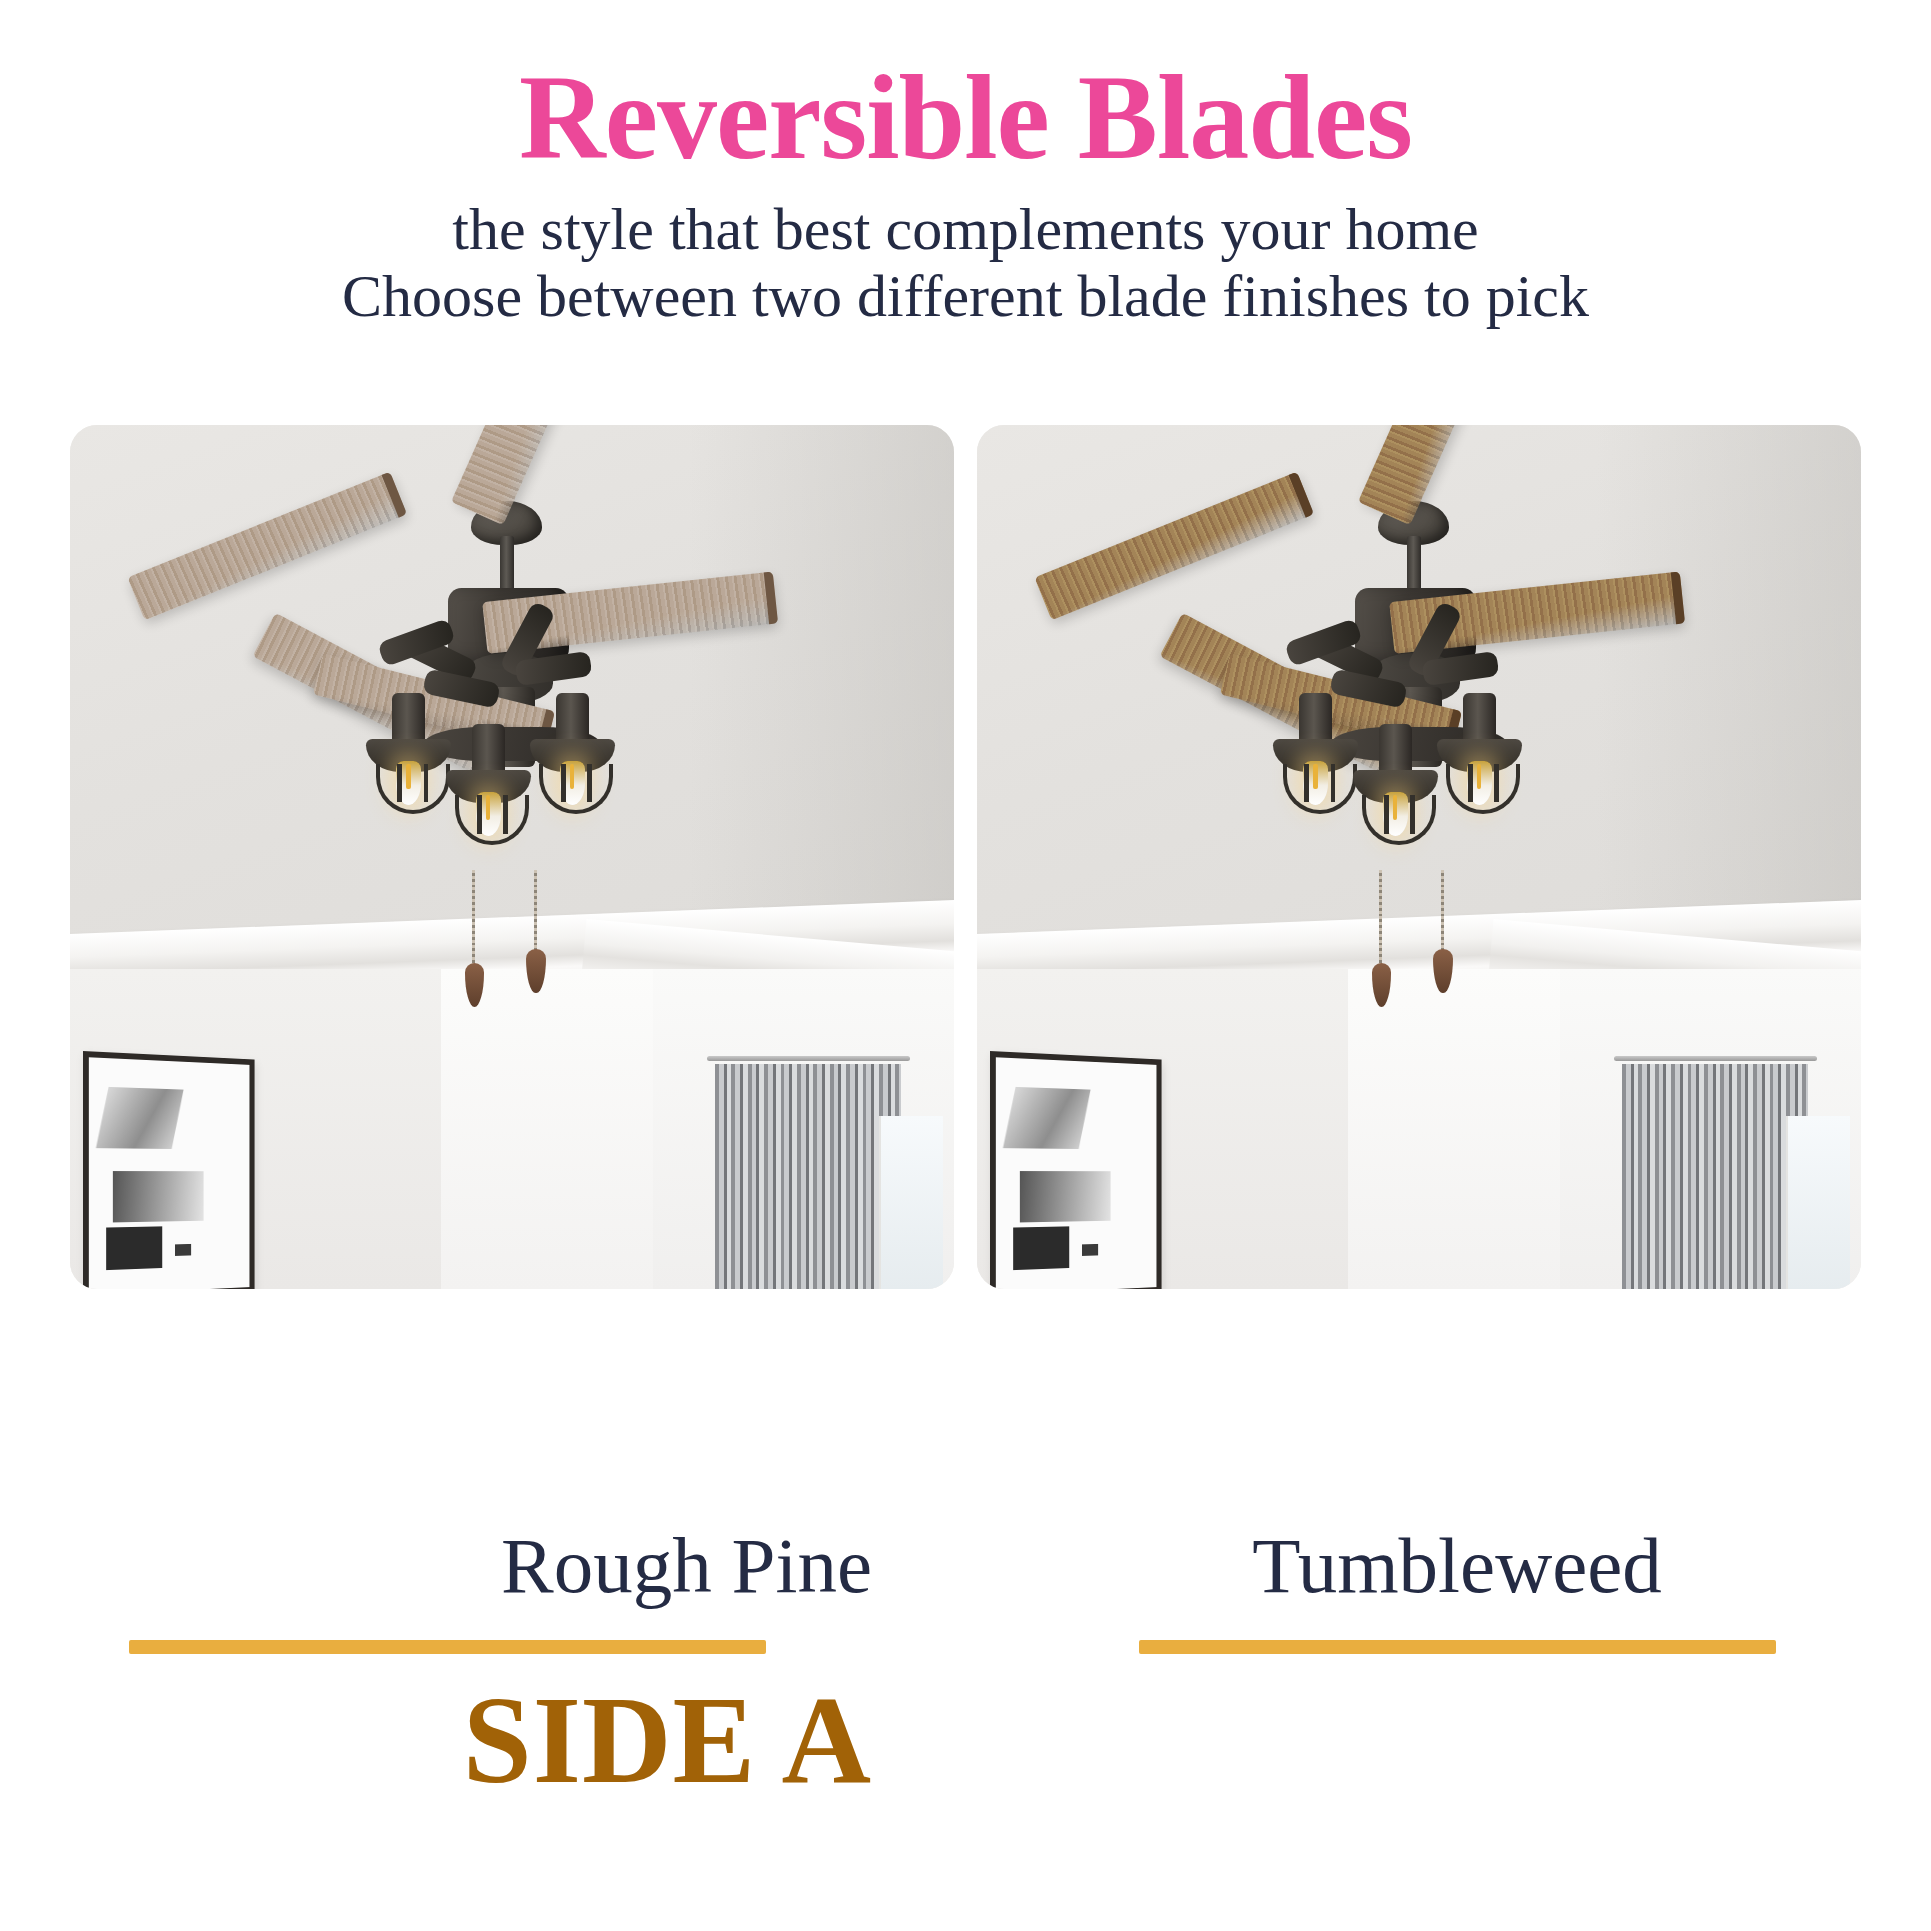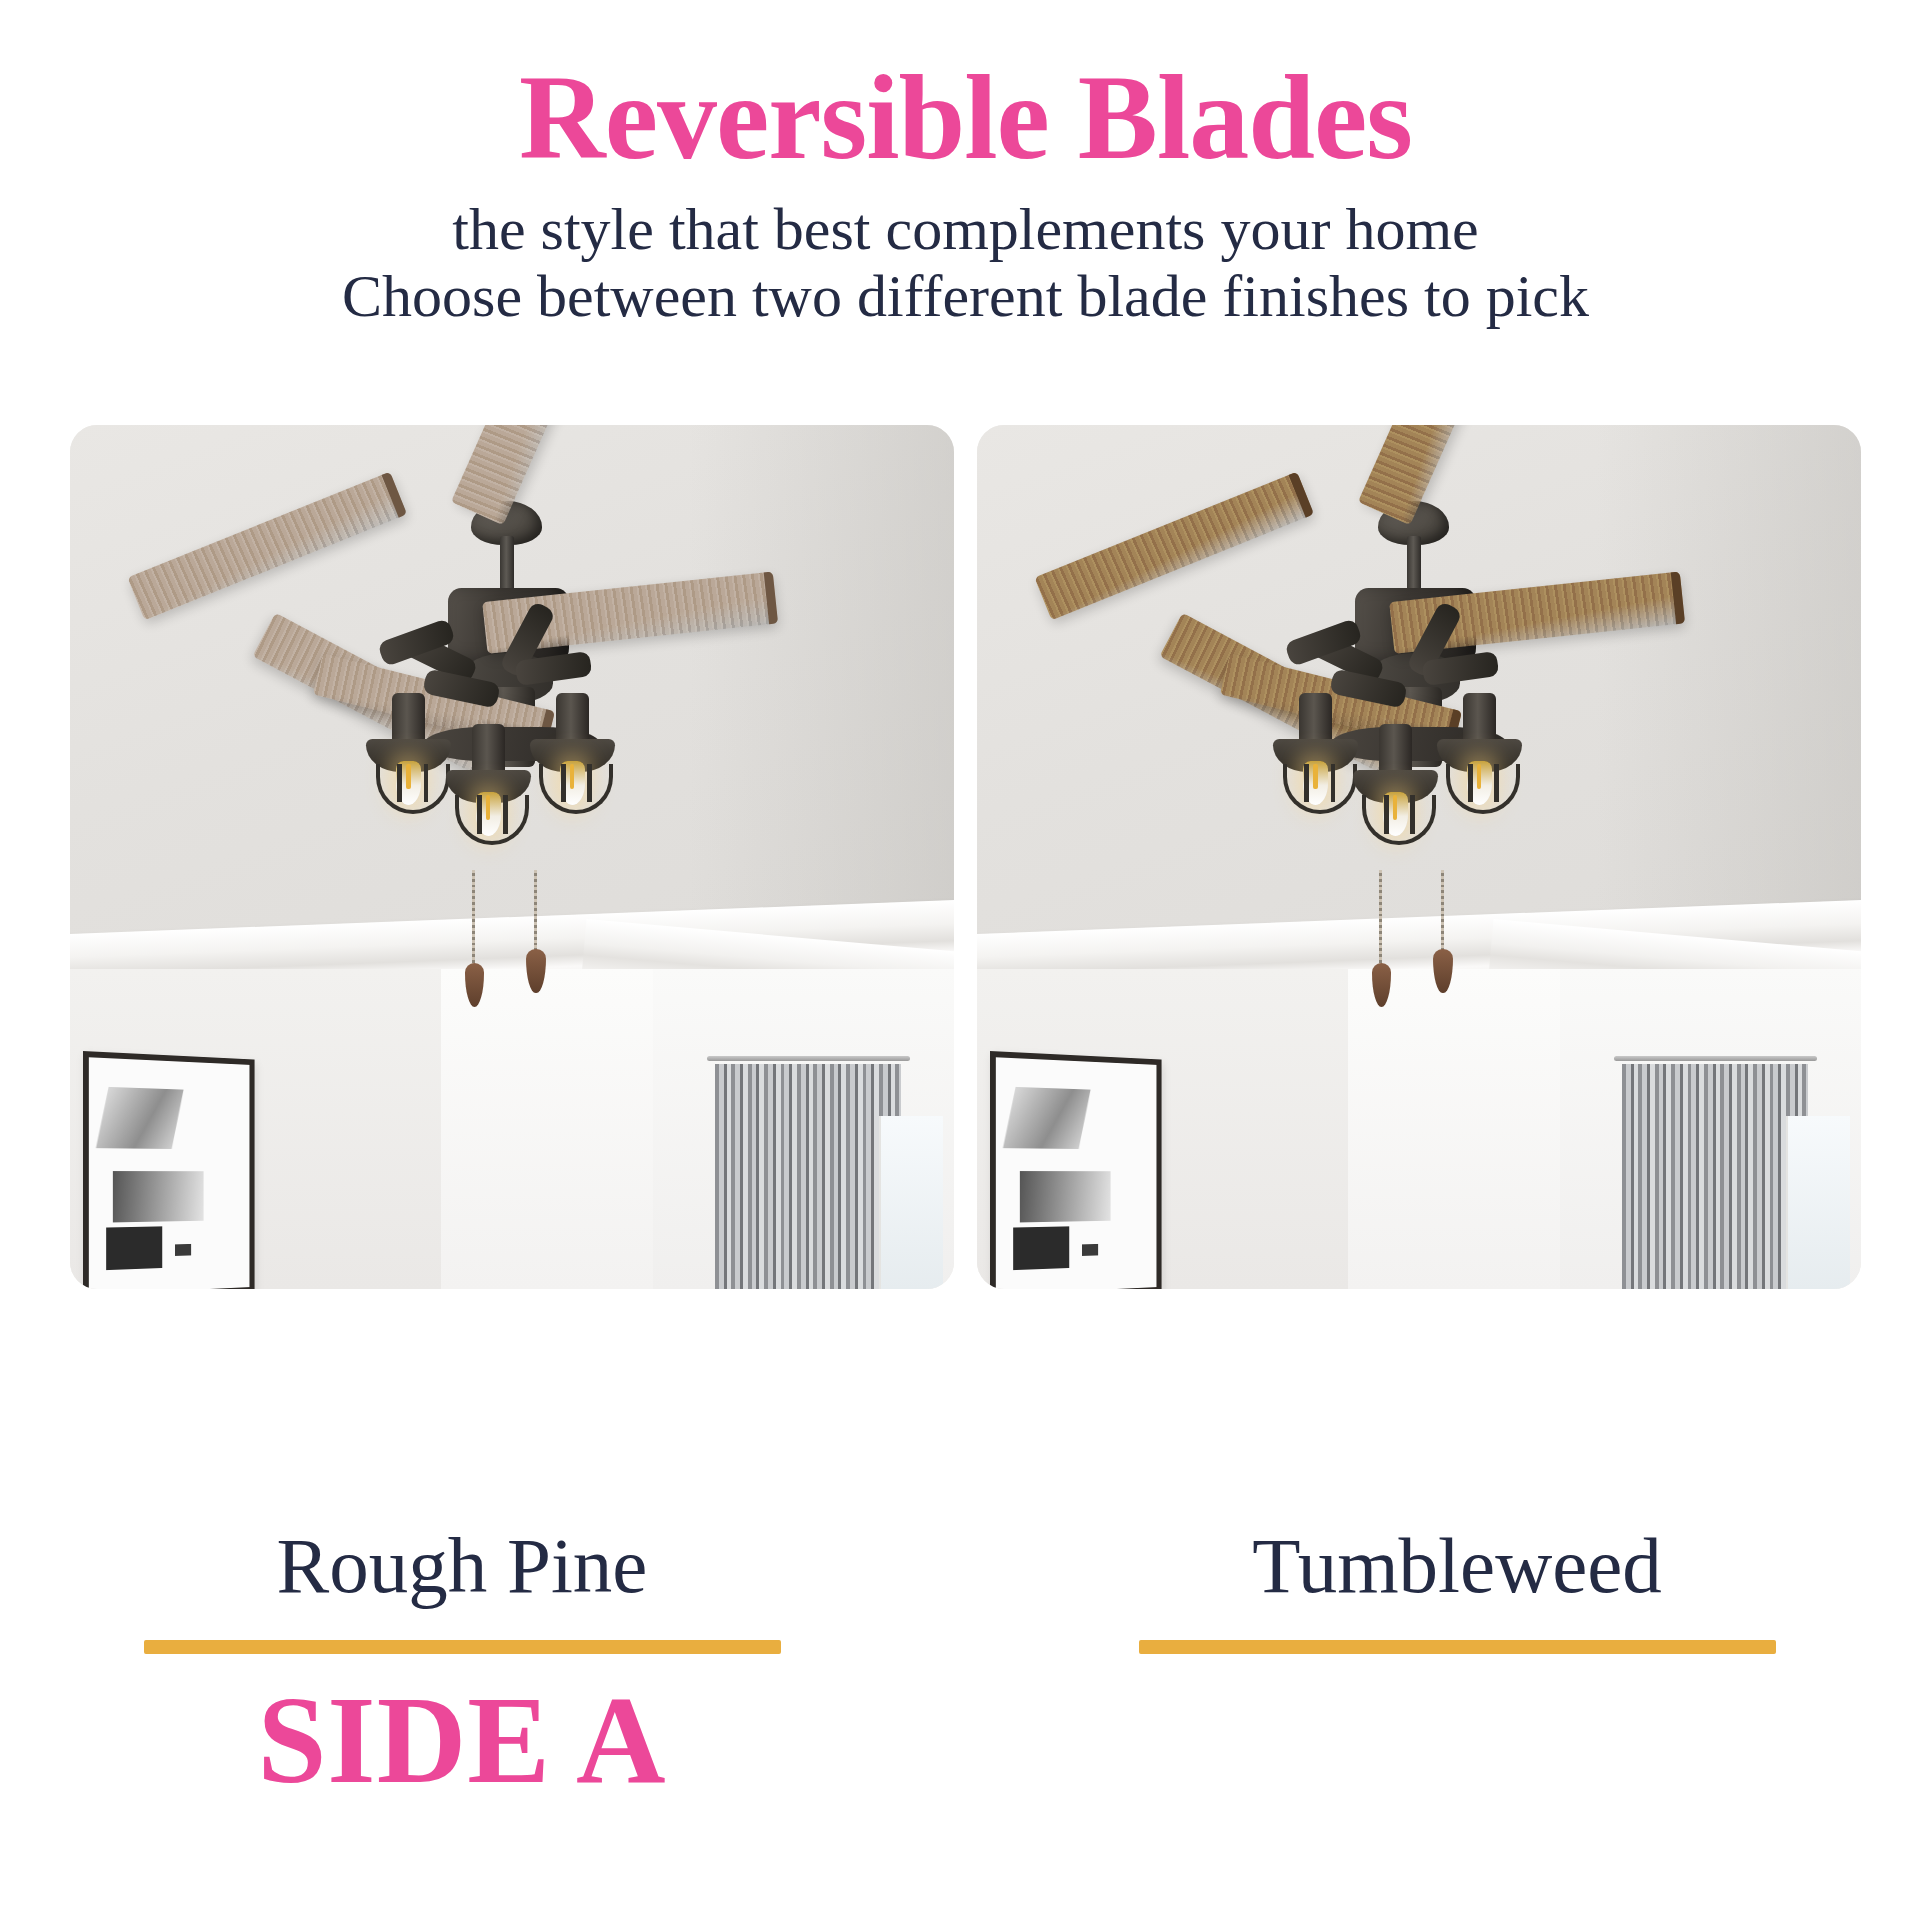--- a/index.html
+++ b/index.html
@@ -202,21 +202,21 @@
   .chain{background:repeating-linear-gradient(180deg,#CDC3B4 0px,#CDC3B4 2.9px,#8D8578 2.9px,#8D8578 5.8px);}
   .finial{
     position:absolute;width:19.3px;height:44px;
     background:linear-gradient(180deg,#8A6046,#5E3F2C);
     border-radius:50%/22% 22% 78% 78%;
   }
 
   
   .labels{position:absolute;left:0;top:1526px;width:1931px;height:406px;}
   .lblcol{position:absolute;top:0;width:850px;text-align:center;}
-  .lblcol.left{left:37px;}
+  .lblcol.left{left:22px;text-align:right;}
   .lblcol.right{left:1032px;}
   .finish{
     font-family:"Liberation Serif", serif;
     font-size:79px;
     line-height:1.0;
     color:#242B44;
     margin:0;
   }
   .rule{
     width:637px;height:13.5px;
@@ -405,21 +405,21 @@
           <div class="finial" style="left: calc(52.5% - 7.7px); top: calc(92.5% - 3.9px);"></div>
         </div>
 
     </div>
   </div>
 
   <div class="labels">
     <div class="lblcol left">
       <p class="finish" style="color: rgb(36, 43, 68);">Rough Pine</p>
       <div class="rule" style="background: rgb(233, 174, 63);"></div>
-      <p class="sideword" style="color: #ec4899;">SIDE A</p>
+      <p class="sideword" style="color: #a16207;">SIDE A</p>
     </div>
     <div class="lblcol right">
       <p class="finish" style="color: rgb(36, 43, 68);">Tumbleweed</p>
       <div class="rule" style="background: rgb(233, 174, 63);"></div>
     </div>
   </div>
 
 </div>
 
 

